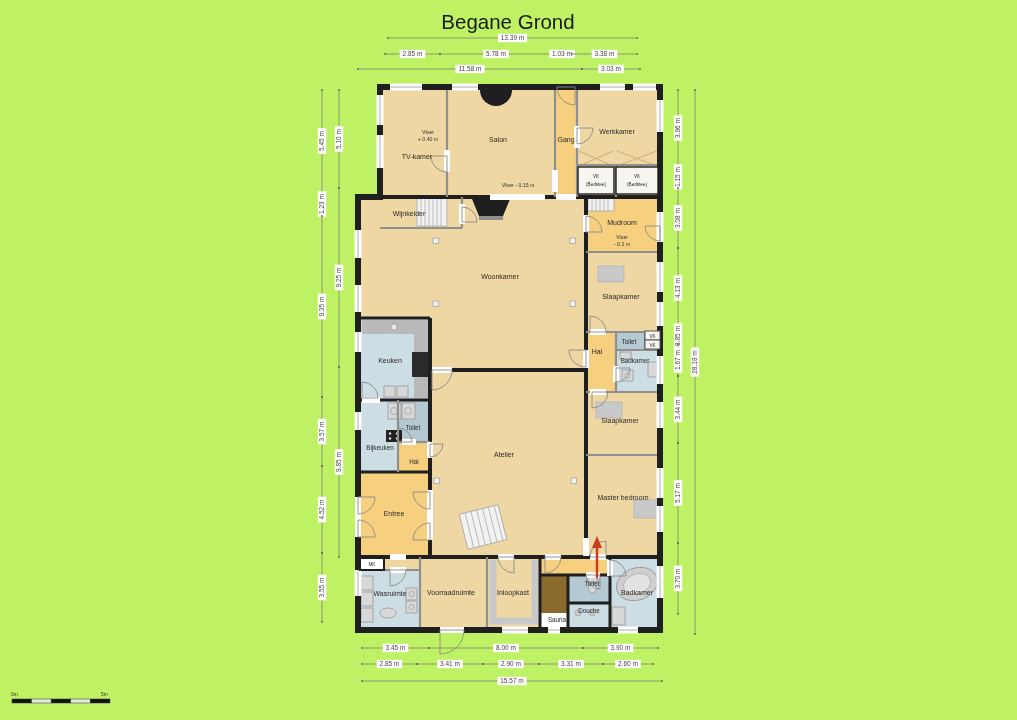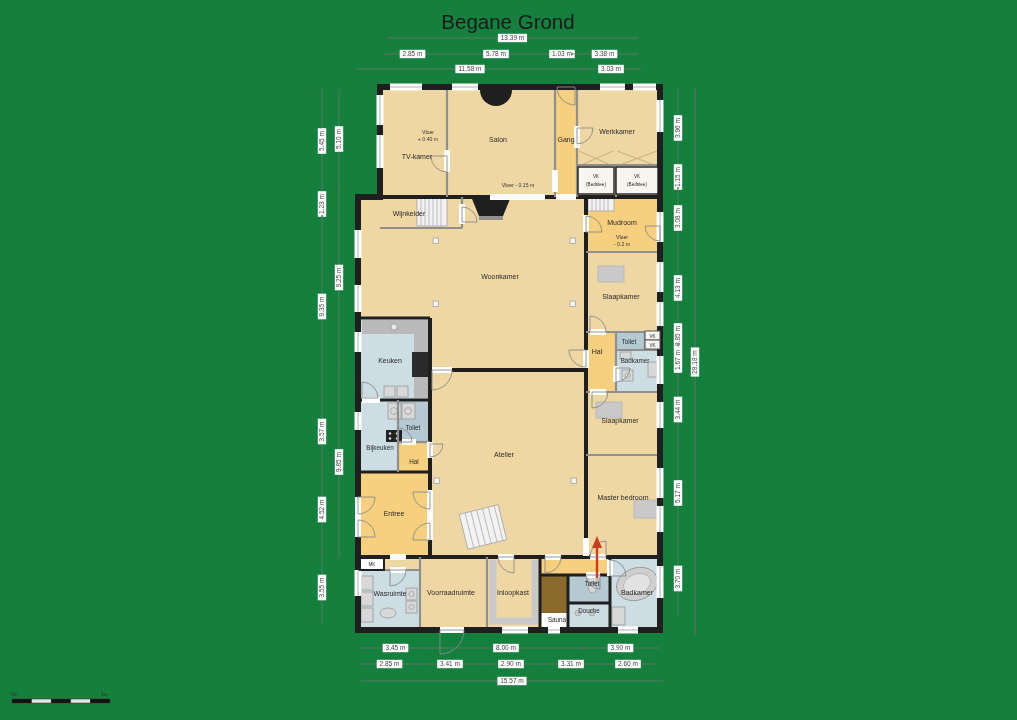--- a/index.html
+++ b/index.html
@@ -1,16 +1,16 @@
 <!DOCTYPE html>
 <html style="--floor_tan: #efd7a4; --floor_orange: #f6cf7f; --floor_blue: #ccdde3; --floor_toilet: #b4c9d2; --sauna_brown: #8a6a2d; --wall: #1f1f1f; --entrance_arrow: #cf3a1e;"><head>
 <meta charset="utf-8">
 <style>
   html,body{margin:0;padding:0;background:#fff;}
-  .stage{position:relative;width:1017px;height:720px;background:#15803d;overflow:hidden;}
+  .stage{position:relative;width:1017px;height:720px;background:#bef264;overflow:hidden;}
   svg{position:absolute;left:0;top:0;}
   .t{font-family:"Liberation Sans",sans-serif;fill:#2a2a2a;}
   .ttl{font-size:20.5px;text-anchor:middle;fill:#1a1a1a;}
   .rl{font-size:7px;text-anchor:middle;}
   .rm{font-size:6.3px;text-anchor:middle;}
   .rx{font-size:4.6px;text-anchor:middle;}
   .ann{font-size:5.2px;text-anchor:middle;fill:#333;}
   .dim{font-size:6.5px;text-anchor:middle;fill:#444;}
   .sb{font-size:4.8px;fill:#333;}
   .f-tan{fill:var(--floor_tan);}

